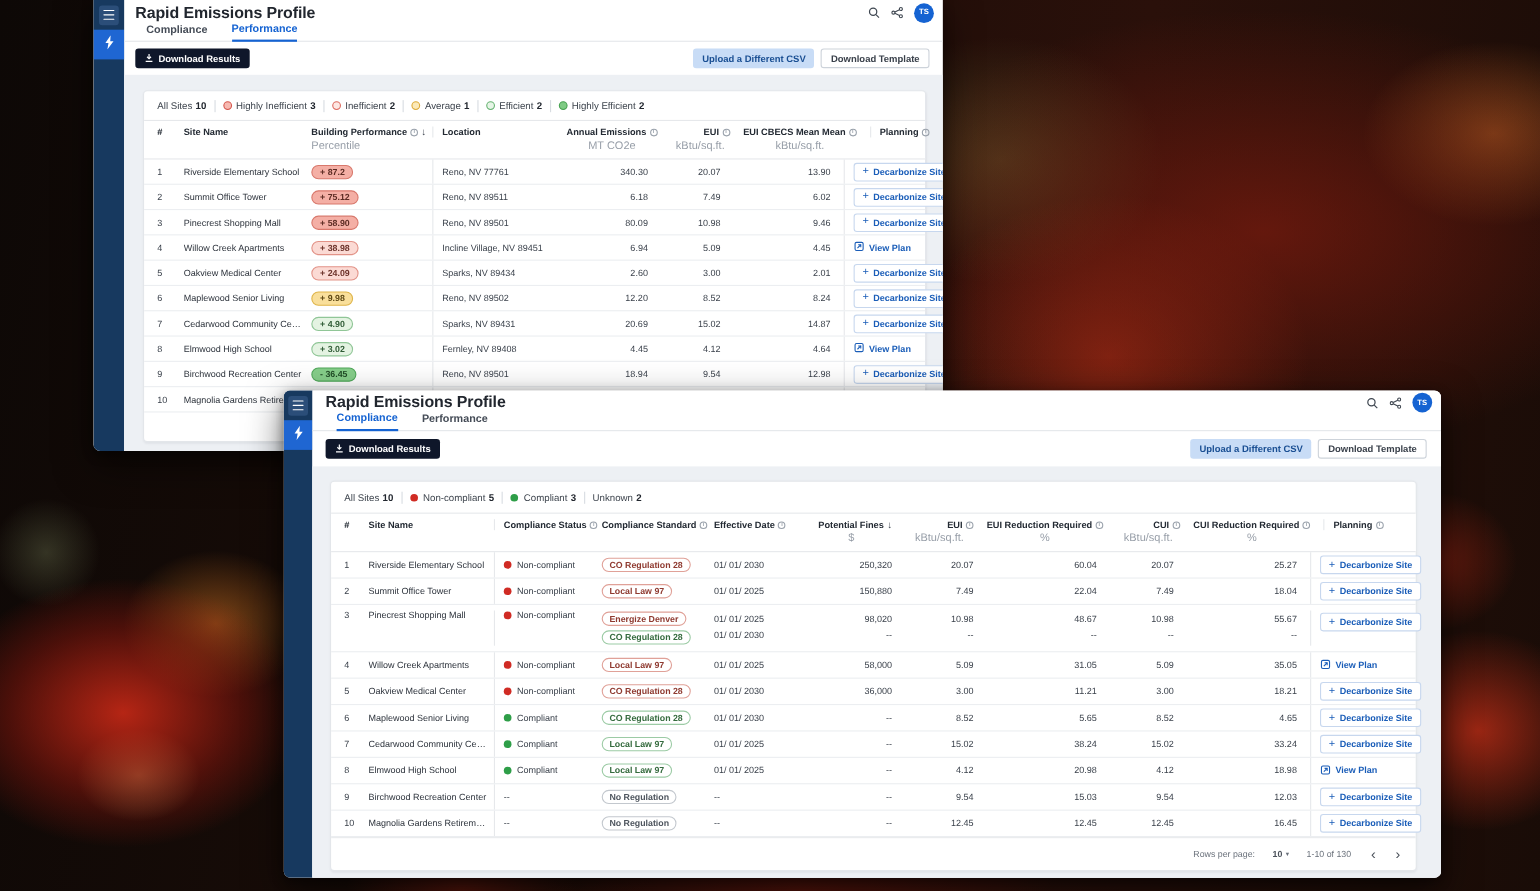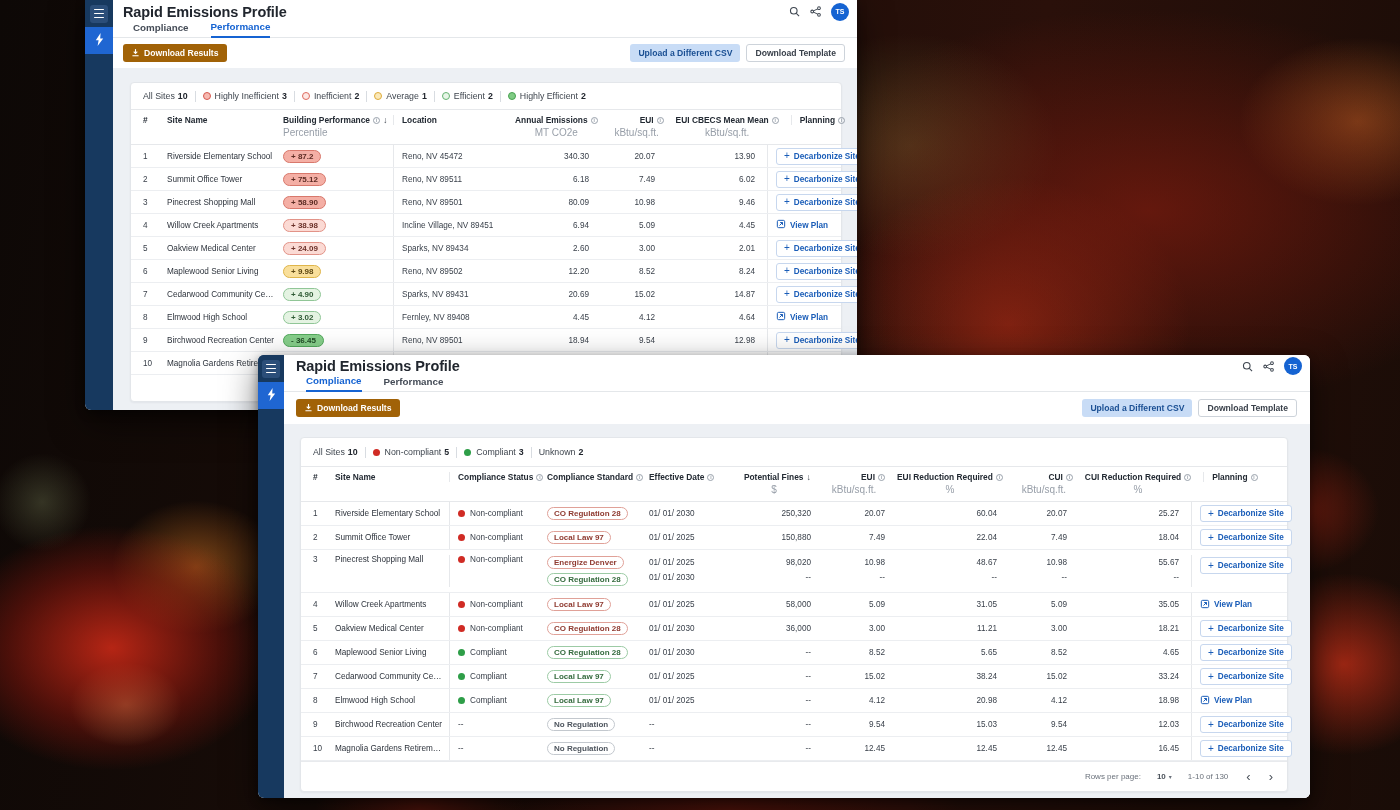--- a/index.html
+++ b/index.html
@@ -41,21 +41,21 @@
   .hicon{display:inline-flex;cursor:pointer;}
   .avatar{width:18px;height:18px;border-radius:50%;background:#1563d2;color:#fff;font-size:7px;font-weight:700;display:flex;align-items:center;justify-content:center;cursor:pointer;}
   .tabs{display:flex;gap:22px;padding-left:20px;border-bottom:1px solid #e4e7ea;height:18px;align-items:flex-end;}
   .win-front .tabs{padding-left:22px;height:20px;}
   .tab{font-size:9.8px;font-weight:700;color:#454c57;padding-bottom:4px;cursor:pointer;white-space:nowrap;}
   .tab.active{color:#1563d2;border-bottom:2px solid #1563d2;margin-bottom:-1px;}
   .toolbar{display:flex;align-items:center;padding:6px 12px 6px 10px;gap:6px;}
   .win-front .toolbar{padding:7px 13px 7px 12px;}
   .spacer{flex:1;}
   .btn{height:18px;border-radius:3px;font-size:8.6px;font-weight:700;font-family:inherit;border:none;display:inline-flex;align-items:center;gap:4px;padding:0 8px;cursor:pointer;white-space:nowrap;}
-  .btn-primary{background:#a16207;color:#fff;}
+  .btn-primary{background:#0f172a;color:#fff;}
   .btn-soft{background:#c8dcf6;color:#1a4f93;}
   .btn-outline{background:#fff;border:1px solid #cdd3da;color:#3a414b;}
   .content{flex:1;background:#edf0f4;padding:14px 15px 8px 17px;display:flex;flex-direction:column;}
   .win-front .content{padding:13px 22px 8px 16px;}
   .card{background:#fff;border:1px solid #e3e6ea;border-radius:4px;box-shadow:0 1px 2px rgba(16,24,40,.05);}
   
   .filterbar{display:flex;align-items:center;height:26px;padding:0 12px;font-size:8.8px;color:#3e454e;gap:7px;}
   .win-front .filterbar{height:28px;}
   .fl-item{display:inline-flex;align-items:center;cursor:pointer;white-space:nowrap;}
   .fl-b{font-weight:700;color:#21262e;margin-left:3px;}
@@ -285,21 +285,21 @@
                   <div class="th-main">
                     <span>Planning</span>
                     <span class="info-i">i</span>
                   </div>
                 </div>
               </div>
               <div class="tr">
                 <div class="td c-num">1</div>
                 <div class="td c-site">Riverside Elementary School</div>
                 <div class="td c-perf"><span class="pchip p-highly-inefficient">+ 87.2</span></div>
-                <div class="td c-loc bl">Reno, NV 45472</div>
+                <div class="td c-loc bl">Reno, NV 77761</div>
                 <div class="td c-emis num">340.30</div>
                 <div class="td c-eui num">20.07</div>
                 <div class="td c-cbecs num">13.90</div>
                 <div class="td c-plan bl">
                   <button class="plan-btn">
                     <span class="plus">+</span>
                     <span>Decarbonize Site</span>
                   </button>
                 </div>
               </div>

